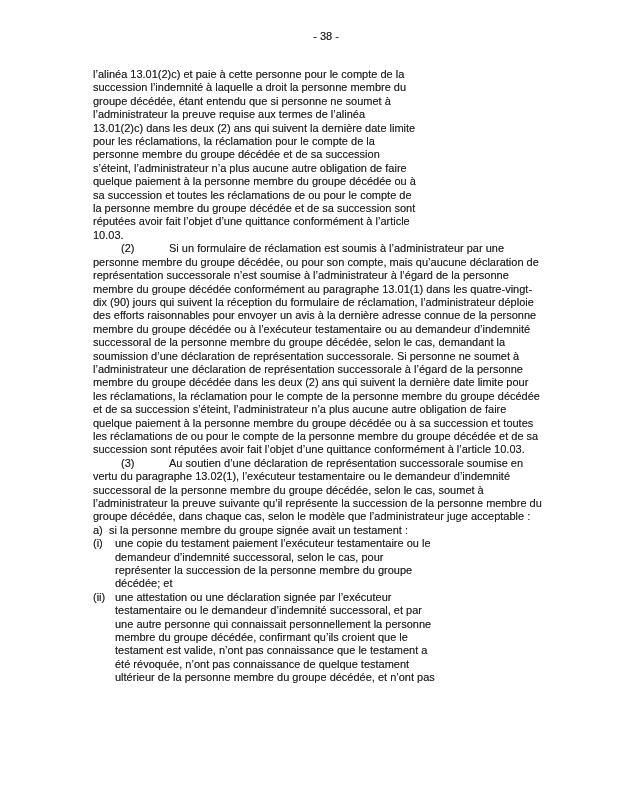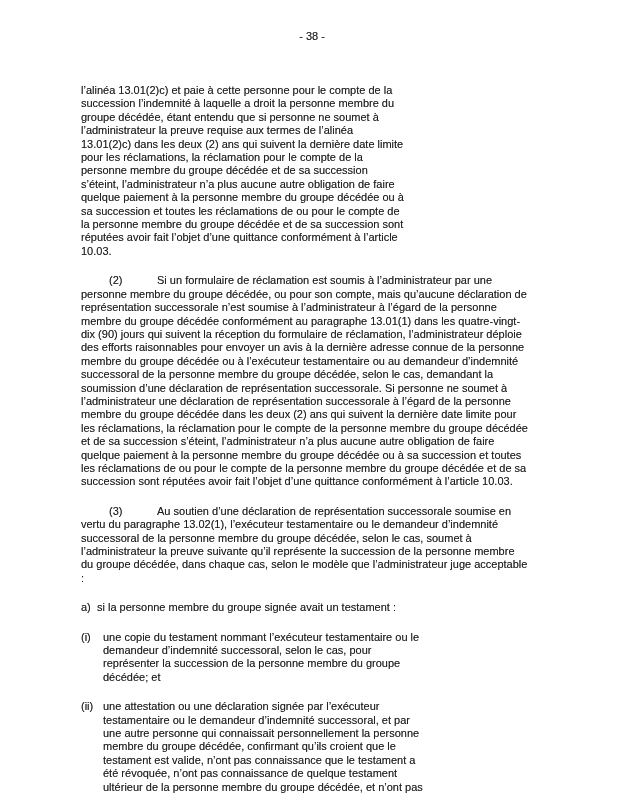--- a/index.html
+++ b/index.html
@@ -13,37 +13,38 @@
     overflow: hidden;
     font-family: "Liberation Sans", sans-serif;
     color: #1e1e1e;
     -webkit-font-smoothing: antialiased;
   }
   .page {
     width: 624px;
     height: 808px;
     background: #ffffff;
     box-sizing: border-box;
+    padding-left: 28px;
   }
   .page-number {
     padding-top: 30px;
     text-align: center;
     font-size: 11px;
     line-height: 13px;
     text-shadow: 0 0 0.4px rgba(0,0,0,0.45);
   }
   .content {
     box-sizing: border-box;
     padding: 25px 79px 0 65px; 
     font-size: 11px;
     line-height: 13.4px;
     text-shadow: 0 0 0.4px rgba(0,0,0,0.45);
   }
   .content p {
-    margin: 16px;
+    margin: 0;
   }
   
   .cont-block {
     margin-left: 157px;   
     width: 323px;         
     box-sizing: border-box;
     text-align: left;
   }
   
   .numbered {
@@ -92,18 +93,18 @@
   <div class="content">
 
     <p class="cont-block">l’alinéa 13.01(2)c) et paie à cette personne pour le compte de la succession l’indemnité à laquelle a droit la personne membre du groupe décédée, étant entendu que si personne ne soumet à l’administrateur la preuve requise aux termes de l’alinéa 13.01(2)c) dans les deux (2) ans qui suivent la dernière date limite pour les réclamations, la réclamation pour le compte de la personne membre du groupe décédée et de sa succession s’éteint, l’administrateur n’a plus aucune autre obligation de faire quelque paiement à la personne membre du groupe décédée ou à sa succession et toutes les réclamations de ou pour le compte de la personne membre du groupe décédée et de sa succession sont réputées avoir fait l’objet d’une quittance conformément à l’article 10.03.</p>
 
     <p class="numbered"><span class="pnum">(2)</span><span class="ptext">Si un formulaire de réclamation est soumis à l’administrateur par une personne membre du groupe décédée, ou pour son compte, mais qu’aucune déclaration de représentation successorale n’est soumise à l’administrateur à l’égard de la personne membre du groupe décédée conformément au paragraphe 13.01(1) dans les quatre-vingt-dix (90) jours qui suivent la réception du formulaire de réclamation, l’administrateur déploie des efforts raisonnables pour envoyer un avis à la dernière adresse connue de la personne membre du groupe décédée ou à l’exécuteur testamentaire ou au demandeur d’indemnité successoral de la personne membre du groupe décédée, selon le cas, demandant la soumission d’une déclaration de représentation successorale. Si personne ne soumet à l’administrateur une déclaration de représentation successorale à l’égard de la personne membre du groupe décédée dans les deux (2) ans qui suivent la dernière date limite pour les réclamations, la réclamation pour le compte de la personne membre du groupe décédée et de sa succession s’éteint, l’administrateur n’a plus aucune autre obligation de faire quelque paiement à la personne membre du groupe décédée ou à sa succession et toutes les réclamations de ou pour le compte de la personne membre du groupe décédée et de sa succession sont réputées avoir fait l’objet d’une quittance conformément à l’article 10.03.</span></p>
 
     <p class="numbered"><span class="pnum">(3)</span><span class="ptext">Au soutien d’une déclaration de représentation successorale soumise en vertu du paragraphe 13.02(1), l’exécuteur testamentaire ou le demandeur d’indemnité successoral de la personne membre du groupe décédée, selon le cas, soumet à l’administrateur la preuve suivante qu’il représente la succession de la personne membre du groupe décédée, dans chaque cas, selon le modèle que l’administrateur juge acceptable :</span></p>
 
     <p class="item-a"><span class="amark">a)</span><span>si la personne membre du groupe signée avait un testament :</span></p>
 
-    <p class="sub-item"><span class="submark">(i)</span><span>une copie du testament nommant l’exécuteur testamentaire ou le demandeur d’indemnité successoral, selon le cas, pour représenter la succession de la personne membre du groupe décédée; et</span></p>
+    <p class="sub-item"><span class="submark">(i)</span><span>une copie du testament paiement l’exécuteur testamentaire ou le demandeur d’indemnité successoral, selon le cas, pour représenter la succession de la personne membre du groupe décédée; et</span></p>
 
     <p class="sub-item"><span class="submark">(ii)</span><span>une attestation ou une déclaration signée par l’exécuteur testamentaire ou le demandeur d’indemnité successoral, et par une autre personne qui connaissait personnellement la personne membre du groupe décédée, confirmant qu’ils croient que le testament est valide, n’ont pas connaissance que le testament a été révoquée, n’ont pas connaissance de quelque testament ultérieur de la personne membre du groupe décédée, et n’ont pas</span></p>
 
   </div>
 </div>
 
 </body></html>

